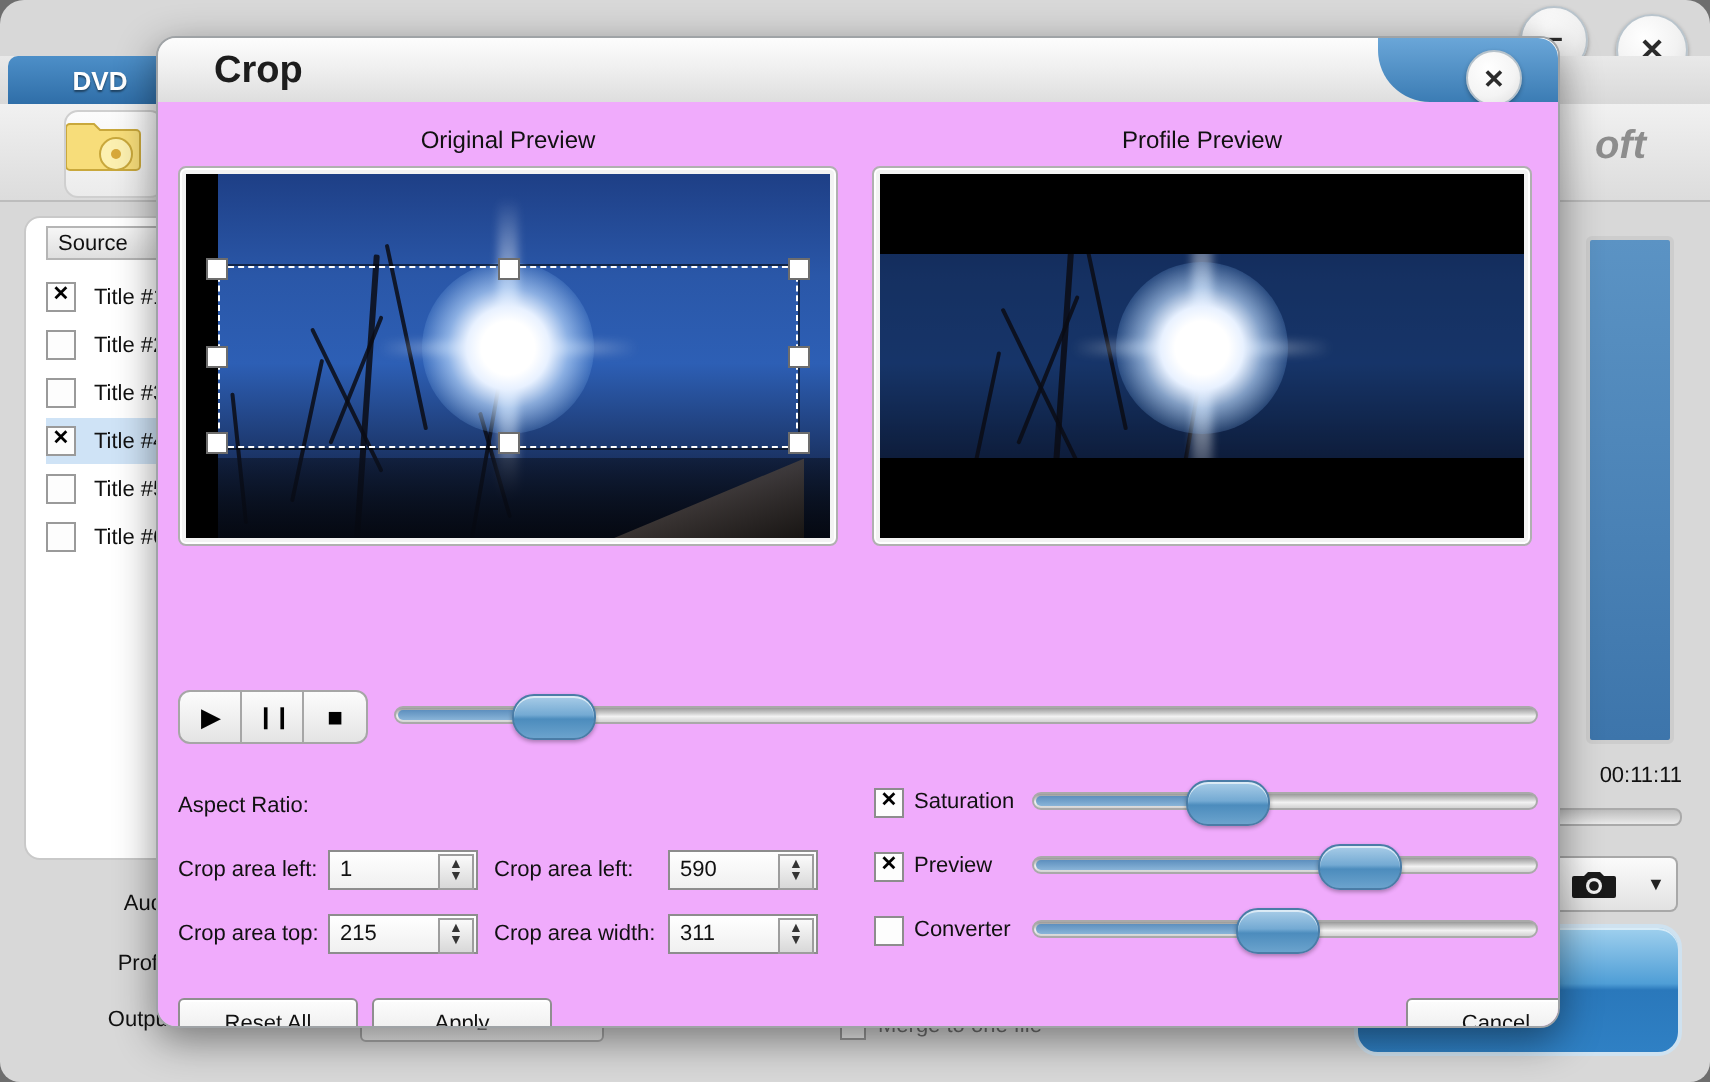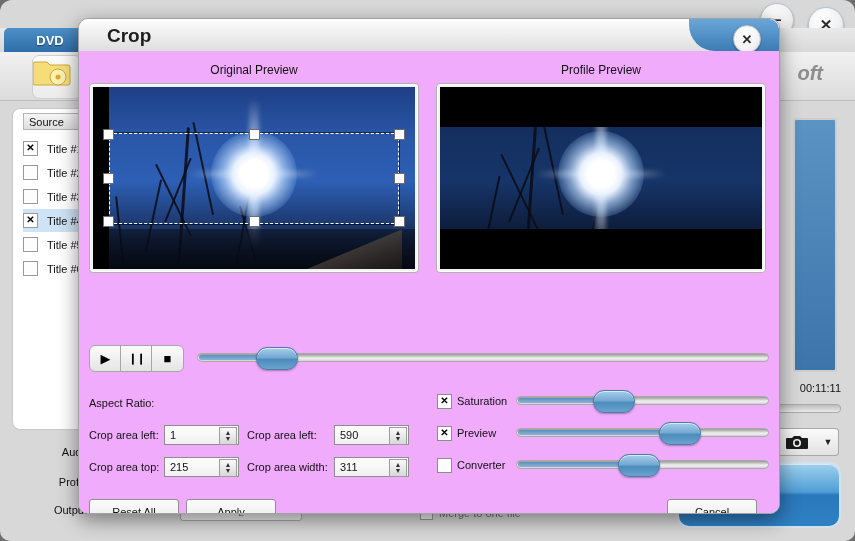--- a/index.html
+++ b/index.html
@@ -475,16 +475,16 @@
 
     <div class="chk" style="left:358px;top:407px"></div>
     <div class="chk-lbl" style="left:378px;top:408px">Converter</div>
     <div class="track" id="sat-track" style="left:437px;top:409px;width:253px">
       <div class="fill" id="sat-fill" style="width: 122.24px;"></div>
     </div>
     <div class="thumb" id="sat-thumb" style="top: 403px; left: 539.24px;"></div>
 
     <div class="dlg-btn" style="left:107px;top:448px;width:88px">Apply</div>
     <div class="dlg-btn" style="left:10px;top:448px;width:88px">Reset All</div>
-    <div class="dlg-btn" style="left:588px;top:448px;width:88px">Cancel</div>
+    <div class="dlg-btn" style="left:624px;top:448px;width:88px">Cancel</div>
 
   </div>
 </div>
 
 </body></html>

